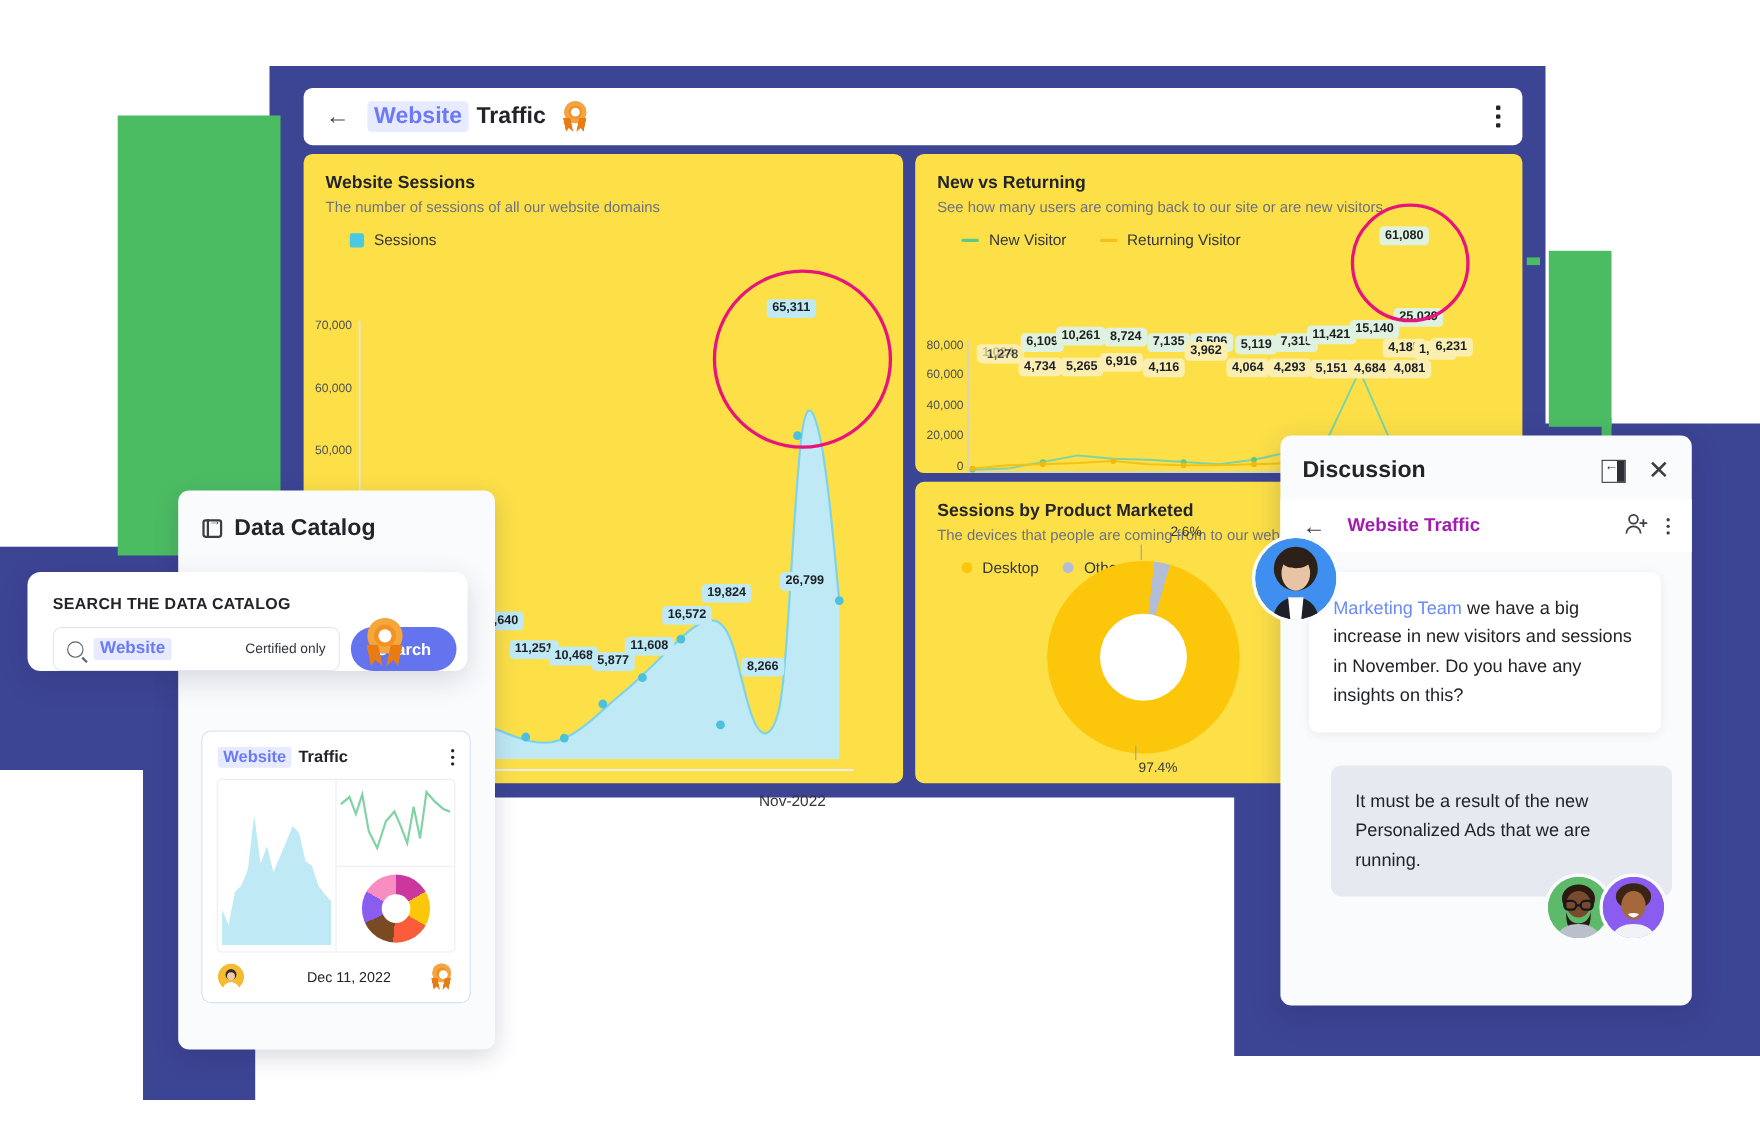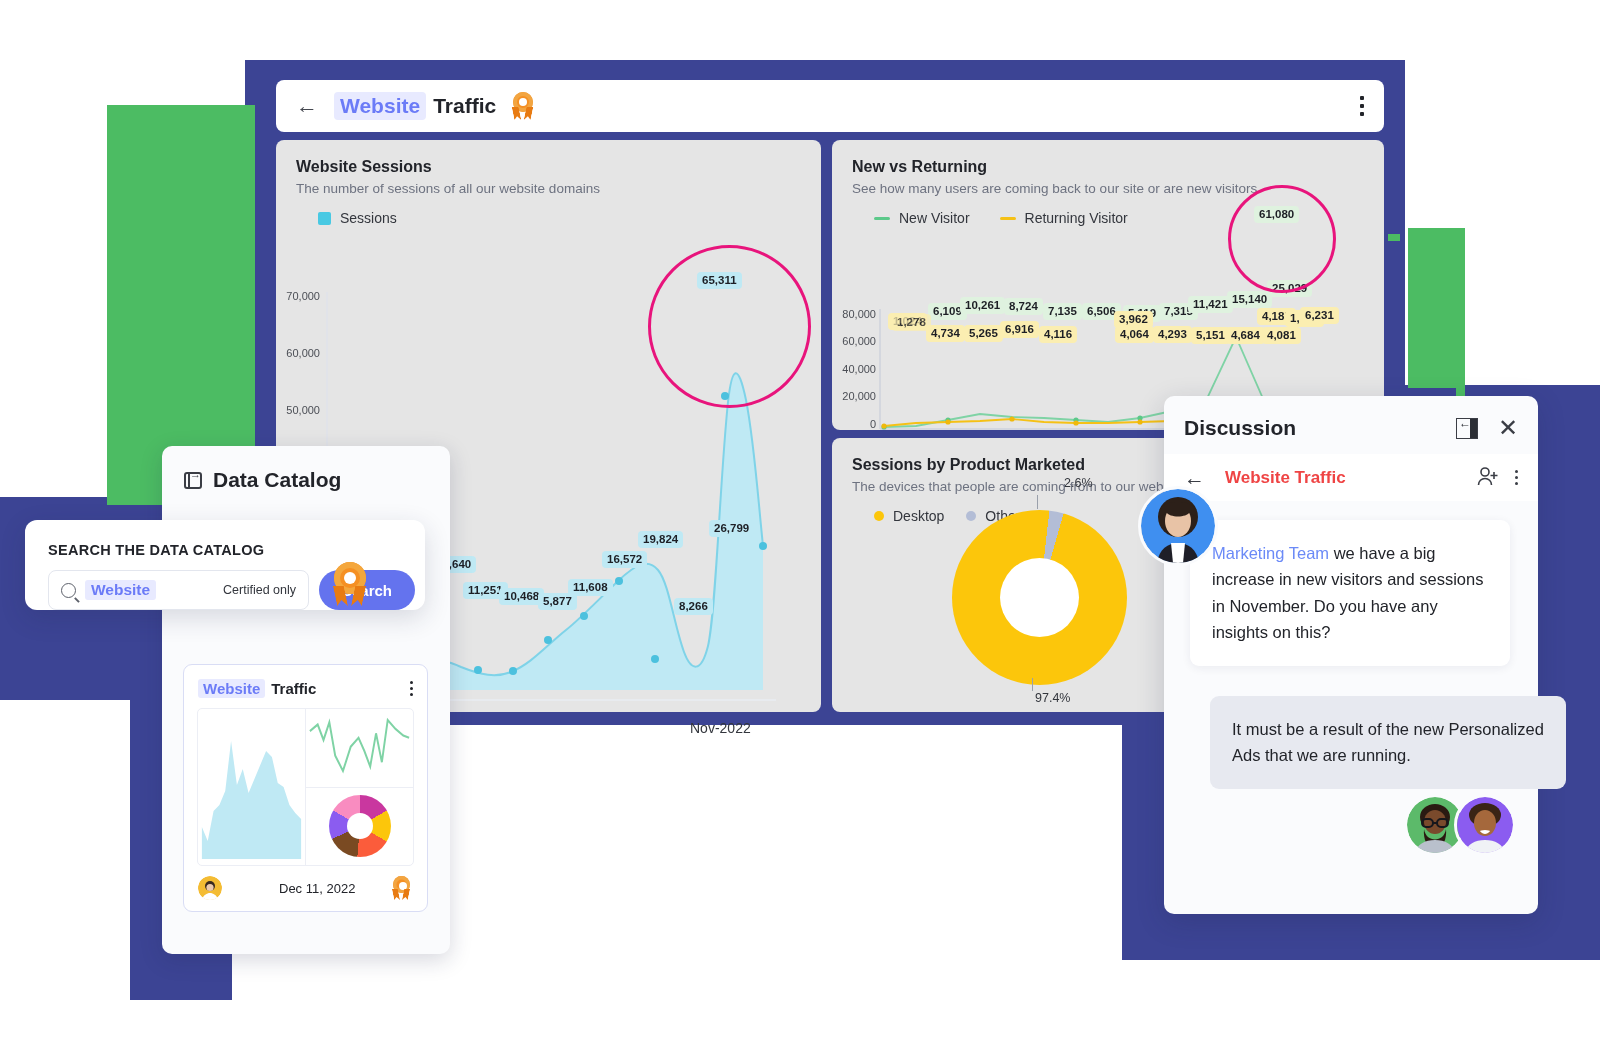--- a/index.html
+++ b/index.html
@@ -37,21 +37,21 @@
 
   .ribbon{display:inline-block;width:26px;height:28px;position:relative;margin-left:14px;vertical-align:middle;}
   .ribbon .disc{position:absolute;left:3px;top:0;width:20px;height:20px;border-radius:50%;
      background:#f59023;box-shadow:inset 0 0 0 4px #f2a541;}
   .ribbon .disc:after{content:"";position:absolute;left:6px;top:6px;width:8px;height:8px;border-radius:50%;background:#fff;}
   .ribbon .t1,.ribbon .t2{position:absolute;top:15px;width:7px;height:13px;background:#e87b12;}
   .ribbon .t1{left:3px;transform:skewX(12deg);clip-path:polygon(0 0,100% 0,100% 100%,50% 72%,0 100%);}
   .ribbon .t2{left:15px;transform:skewX(-12deg);clip-path:polygon(0 0,100% 0,100% 100%,50% 72%,0 100%);}
 
   
-  .panel{position:absolute;background:#e5e5e5;border-radius:8px;box-sizing:border-box;}
+  .panel{position:absolute;background:#fde047;border-radius:8px;box-sizing:border-box;}
   .p-sessions{left:0;top:60px;width:545px;height:572px;}
   .p-newret{left:556px;top:60px;width:552px;height:290px;}
   .p-product{left:556px;top:358px;width:552px;height:274px;}
 
   .p-title{font-size:16px;font-weight:bold;color:#22242a;margin:18px 0 0 20px;}
   .p-sub{font-size:13.5px;color:#6d7280;margin:5px 0 0 20px;}
   .legend{display:flex;gap:30px;margin:14px 0 0 42px;align-items:flex-end;}
   .legend-item{display:flex;align-items:center;gap:9px;font-size:14px;color:#33363d;}
   .sw-square{width:13px;height:13px;background:#49c9e3;border-radius:2px;}
   .sw-line{width:16px;height:3px;border-radius:2px;}
@@ -135,31 +135,31 @@
         border-radius:10px;box-shadow:0 8px 28px rgba(30,35,70,.2);}
   .disc-head{display:flex;align-items:center;padding:20px 20px 0 20px;}
   .disc-ttl{font-size:21px;font-weight:bold;color:#22242a;}
   .disc-head-icons{margin-left:auto;display:flex;align-items:center;gap:20px;}
   .collapse-ico{width:22px;height:21px;border:1.6px solid #3a3d45;box-sizing:border-box;position:relative;}
   .collapse-ico:after{content:"";position:absolute;right:0;top:0;bottom:0;width:7px;background:#2b2e35;}
   .collapse-ico:before{content:"←";position:absolute;left:2px;top:-3px;font-size:12px;color:#2b2e35;}
   .x-ico{font-size:24px;color:#3a3d45;line-height:1;cursor:pointer;}
   .disc-sub{display:flex;align-items:center;gap:20px;background:#fff;margin-top:14px;padding:12px 20px;}
   .disc-back{font-size:21px;color:#3a3d45;line-height:1;}
-  .disc-sub-ttl{font-size:17px;font-weight:bold;color:#ef4444;}
+  .disc-sub-ttl{font-size:17px;font-weight:bold;color:#a21caf;}
   .disc-sub-icons{margin-left:auto;display:flex;align-items:center;gap:16px;}
   .adduser{font-size:20px;color:#3a3d45;line-height:1;}
   .disc-kebab{display:flex;flex-direction:column;gap:3px;}
   .disc-kebab i{width:3px;height:3px;background:#3a3d45;border-radius:50%;display:block;}
 
   .msg-in{position:absolute;left:26px;top:124px;width:320px;background:#fff;border-radius:9px;padding:20px 22px;
           box-sizing:border-box;box-shadow:0 2px 10px rgba(30,35,70,.07);}
   .msg-in .txt{font-size:16.5px;line-height:1.6;color:#22242a;}
   .mention{color:#6b8af7;}
-  .msg-out{position:absolute;left:46px;top:300px;width:356px;background:#e7e9f0;border-radius:9px;padding:20px 22px;
+  .msg-out{position:absolute;left:46px;top:300px;width:310px;background:#e7e9f0;border-radius:9px;padding:20px 22px;
            box-sizing:border-box;}
   .msg-out .txt{font-size:16.5px;line-height:1.6;color:#22242a;}
   .av-left{position:absolute;left:-26px;top:90px;width:80px;height:80px;border-radius:50%;overflow:hidden;
            border:3px solid #fafbfd;box-sizing:border-box;}
   .av-r1{position:absolute;left:240px;top:398px;width:62px;height:62px;border-radius:50%;overflow:hidden;border:3px solid #fafbfd;box-sizing:border-box;}
   .av-r2{position:absolute;left:290px;top:398px;width:62px;height:62px;border-radius:50%;overflow:hidden;border:3px solid #fafbfd;box-sizing:border-box;}
 </style>
 </head>
 <body>
 
@@ -308,21 +308,21 @@
     <div class="pill pill-green" style="left:395px;top:151px;">15,140</div>
     <div class="pill pill-green" style="left:422px;top:66px;">61,080</div>
     <div class="pill pill-green" style="left:435px;top:140px;">25,029</div>
 
     <div class="pill pill-yellow" style="left:56px;top:173px;">1,024</div>
     <div class="pill pill-yellow" style="left:60px;top:174px;opacity:.75;">1,278</div>
     <div class="pill pill-yellow" style="left:94px;top:185px;">4,734</div>
     <div class="pill pill-yellow" style="left:132px;top:185px;">5,265</div>
     <div class="pill pill-yellow" style="left:168px;top:181px;">6,916</div>
     <div class="pill pill-yellow" style="left:207px;top:186px;">4,116</div>
-    <div class="pill pill-yellow" style="left:245px;top:171px;margin-left:37px;">3,962</div>
+    <div class="pill pill-yellow" style="left:245px;top:171px;">3,962</div>
     <div class="pill pill-yellow" style="left:283px;top:186px;">4,064</div>
     <div class="pill pill-yellow" style="left:321px;top:186px;">4,293</div>
     <div class="pill pill-yellow" style="left:359px;top:187px;">5,151</div>
     <div class="pill pill-yellow" style="left:394px;top:187px;">4,684</div>
     <div class="pill pill-yellow" style="left:430px;top:187px;">4,081</div>
     <div class="pill pill-yellow" style="left:425px;top:168px;">4,185</div>
     <div class="pill pill-yellow" style="left:453px;top:170px;">1,770</div>
     <div class="pill pill-yellow" style="left:468px;top:167px;">6,231</div>
 
     <div class="circle-annot" style="left:396px;top:45px;width:108px;height:108px;"></div>

